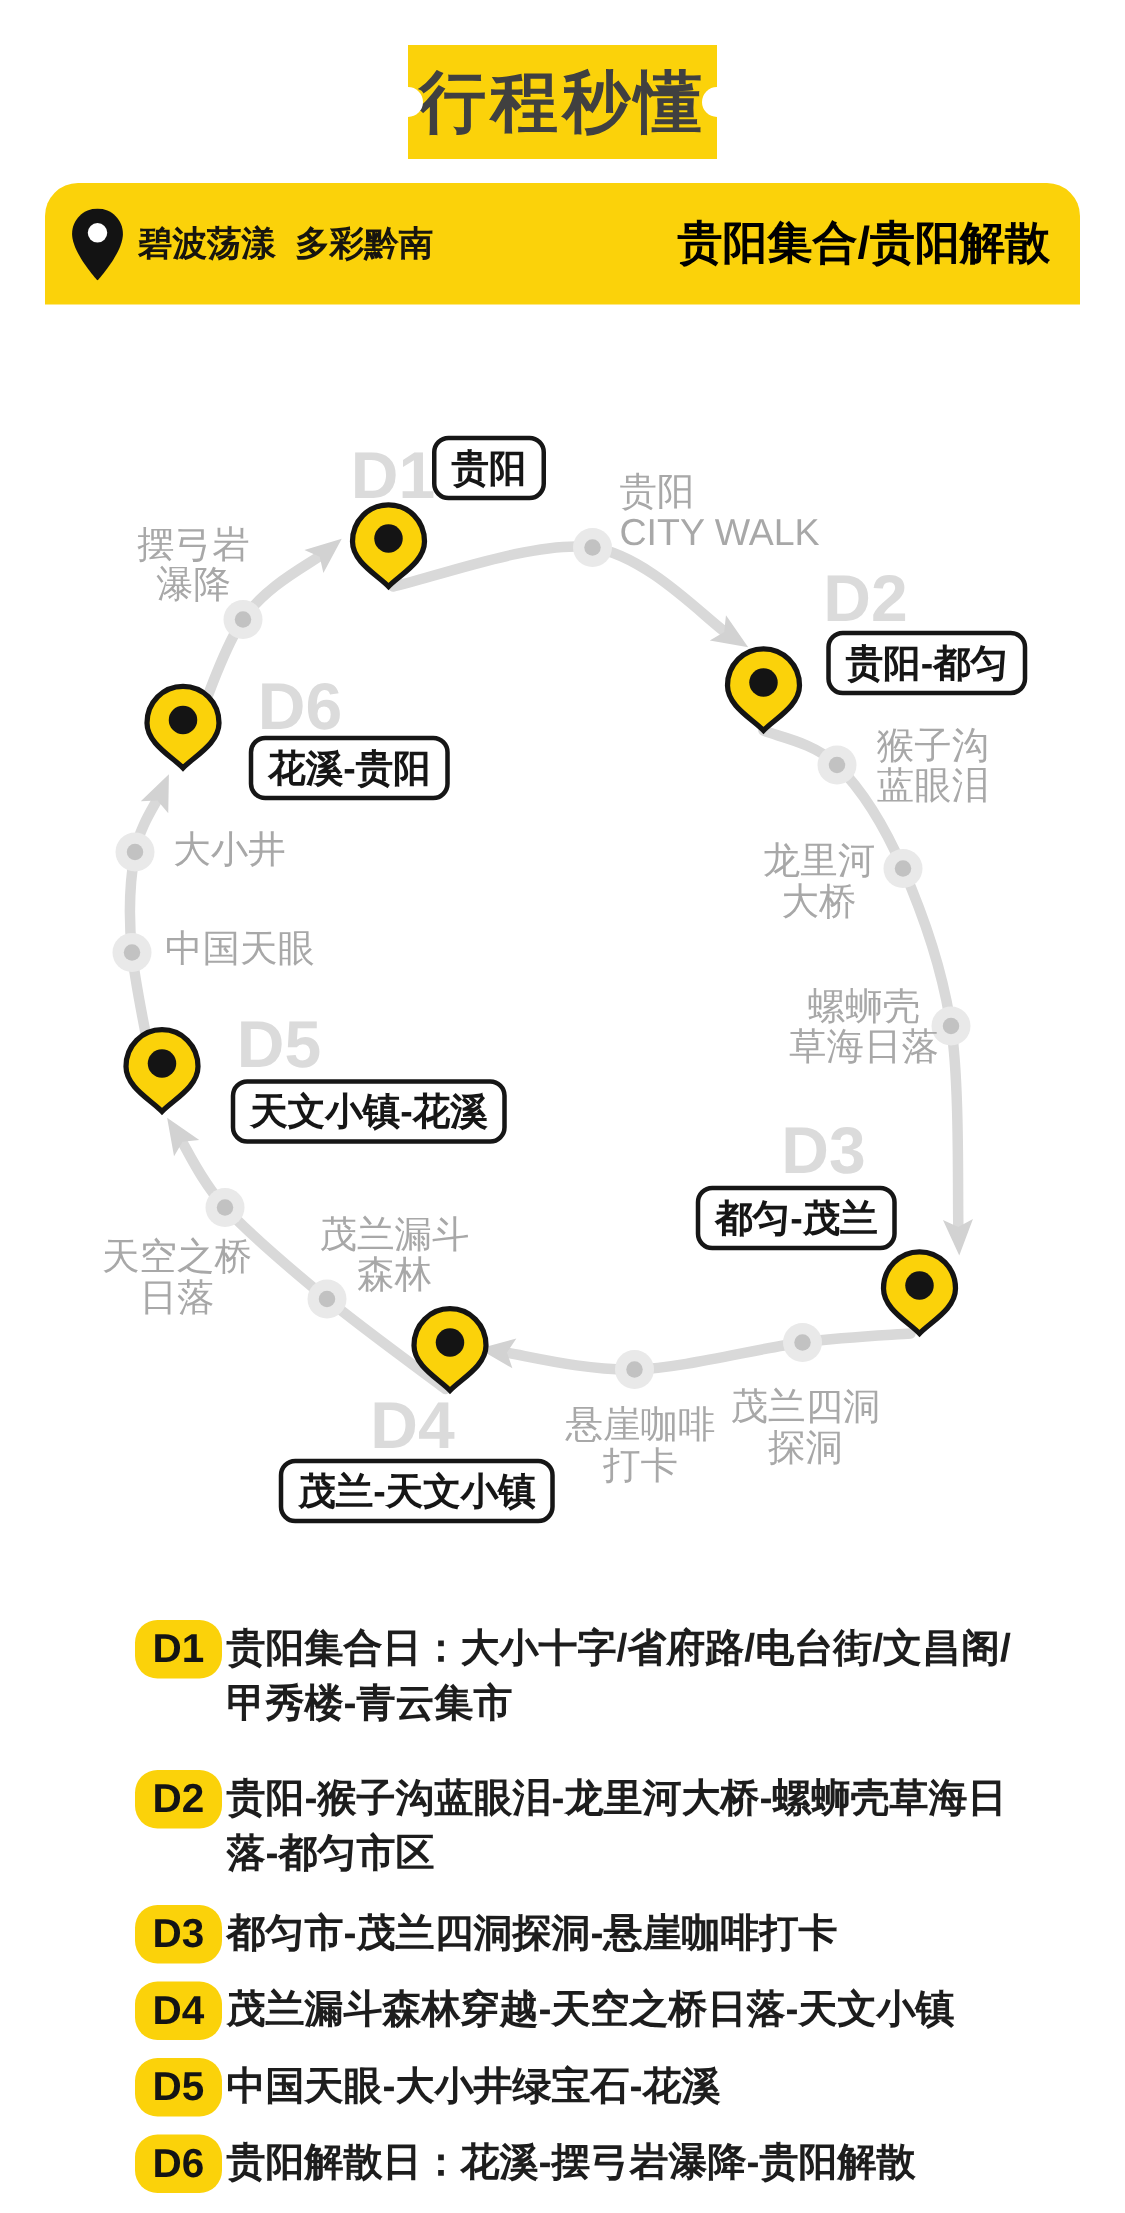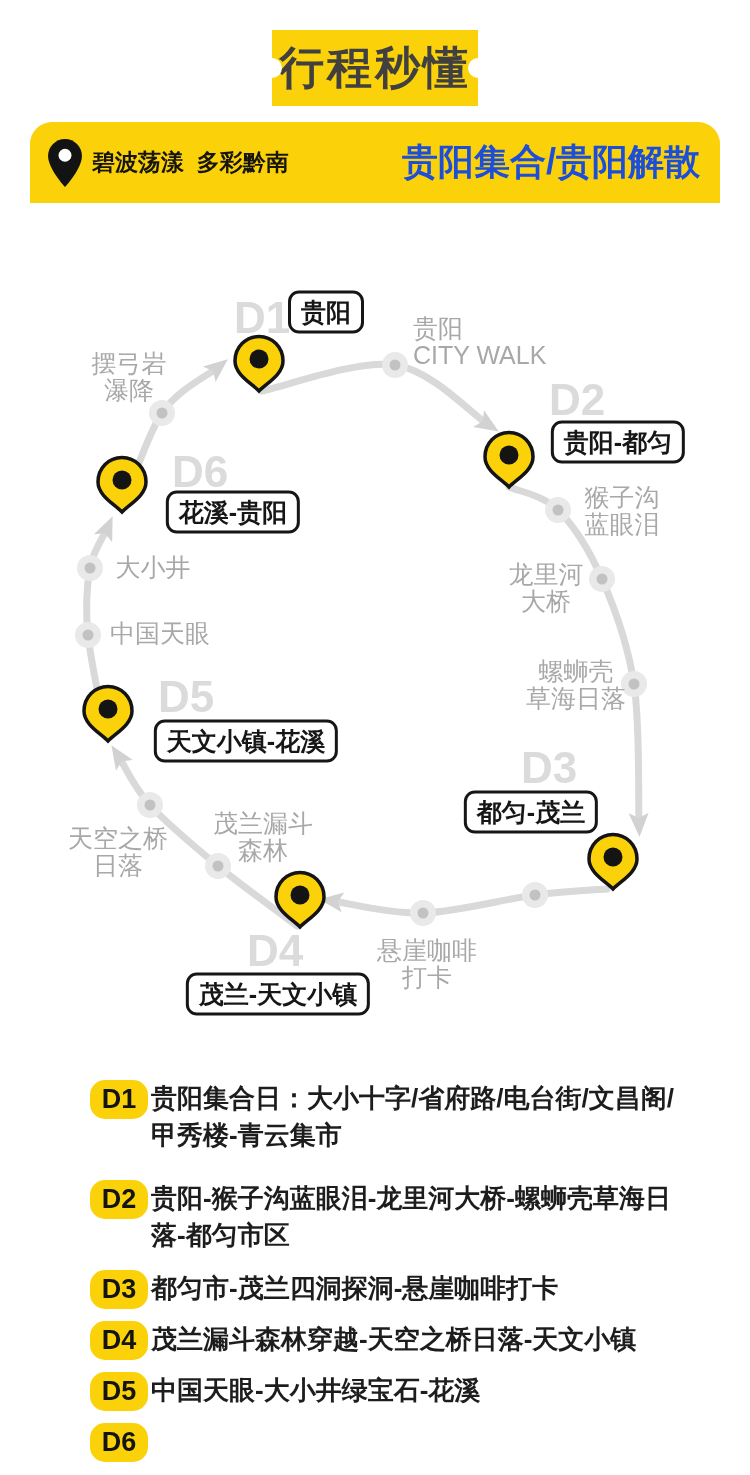--- a/index.html
+++ b/index.html
@@ -12,21 +12,21 @@
   .banner .notch{position:absolute;width:20px;height:20px;border-radius:50%;background:#fff;top:50%;margin-top:-10px;}
   .banner .notch.l{left:-10px;}
   .banner .notch.r{right:-10px;}
   .banner-title{font-size:45px;font-weight:800;color:#404040;letter-spacing:3px;white-space:nowrap;}
 
   
   .headbar{position:absolute;left:30px;top:122px;width:690px;height:81px;background:var(--yellow);
            border-radius:22px 22px 0 0;display:flex;align-items:center;}
   .headbar .pin-ic{margin-left:18px;width:34px;height:48px;flex:0 0 auto;display:block;}
   .head-left{font-size:23px;font-weight:800;color:#17150F;margin-left:10px;white-space:pre;}
-  .head-right{font-size:36px;font-weight:800;color:#1d4ed8;margin-left:auto;margin-right:20px;white-space:nowrap;}
+  .head-right{font-size:30px;font-weight:800;color:#000000;margin-left:auto;margin-right:20px;white-space:nowrap;}
 
   
   .map{position:absolute;left:0;top:0;width:750px;height:1070px;}
   #route-svg{position:absolute;left:0;top:0;}
   #map-labels{position:absolute;left:0;top:0;width:750px;height:1070px;pointer-events:none;}
   .day-label{position:absolute;transform:translate(-50%,-50%);font-size:44px;font-weight:800;
              color:#DBDBDB;letter-spacing:0px;white-space:nowrap;}
   .day-box{position:absolute;transform:translate(-50%,-50%);background:#fff;border:3px solid #161616;
            border-radius:11px;padding:2px 10px;font-size:25px;font-weight:800;color:#161616;white-space:nowrap;}
   .wp-label{position:absolute;transform:translate(-50%,-50%);font-size:25px;line-height:27px;color:#A8A8A8;
@@ -148,20 +148,24 @@
           <div>蓝眼泪</div>
         </div>
         <div class="wp-label" style="left: 546px; top: 588px;">
           <div>龙里河</div>
           <div>大桥</div>
         </div>
         <div class="wp-label" style="left: 576px; top: 685px;">
           <div>螺蛳壳</div>
           <div>草海日落</div>
         </div>
+        <div class="wp-label" style="left: 537px; top: 952px;">
+          <div>茂兰四洞</div>
+          <div>探洞</div>
+        </div>
         <div class="wp-label" style="left: 427px; top: 964px;">
           <div>悬崖咖啡</div>
           <div>打卡</div>
         </div>
         <div class="wp-label" style="left: 263px; top: 837px;">
           <div>茂兰漏斗</div>
           <div>森林</div>
         </div>
         <div class="wp-label" style="left: 118px; top: 852px;">
           <div>天空之桥</div>
@@ -196,16 +200,17 @@
       <div class="it-row">
         <span class="it-badge">D4</span>
         <span class="it-text">茂兰漏斗森林穿越-天空之桥日落-天文小镇</span>
       </div>
       <div class="it-row">
         <span class="it-badge">D5</span>
         <span class="it-text">中国天眼-大小井绿宝石-花溪</span>
       </div>
       <div class="it-row">
         <span class="it-badge">D6</span>
+        <span class="it-text">贵阳解散日：花溪-摆弓岩瀑降-贵阳解散</span>
       </div>
     </div>
 
 </div>
 
 </body></html>

